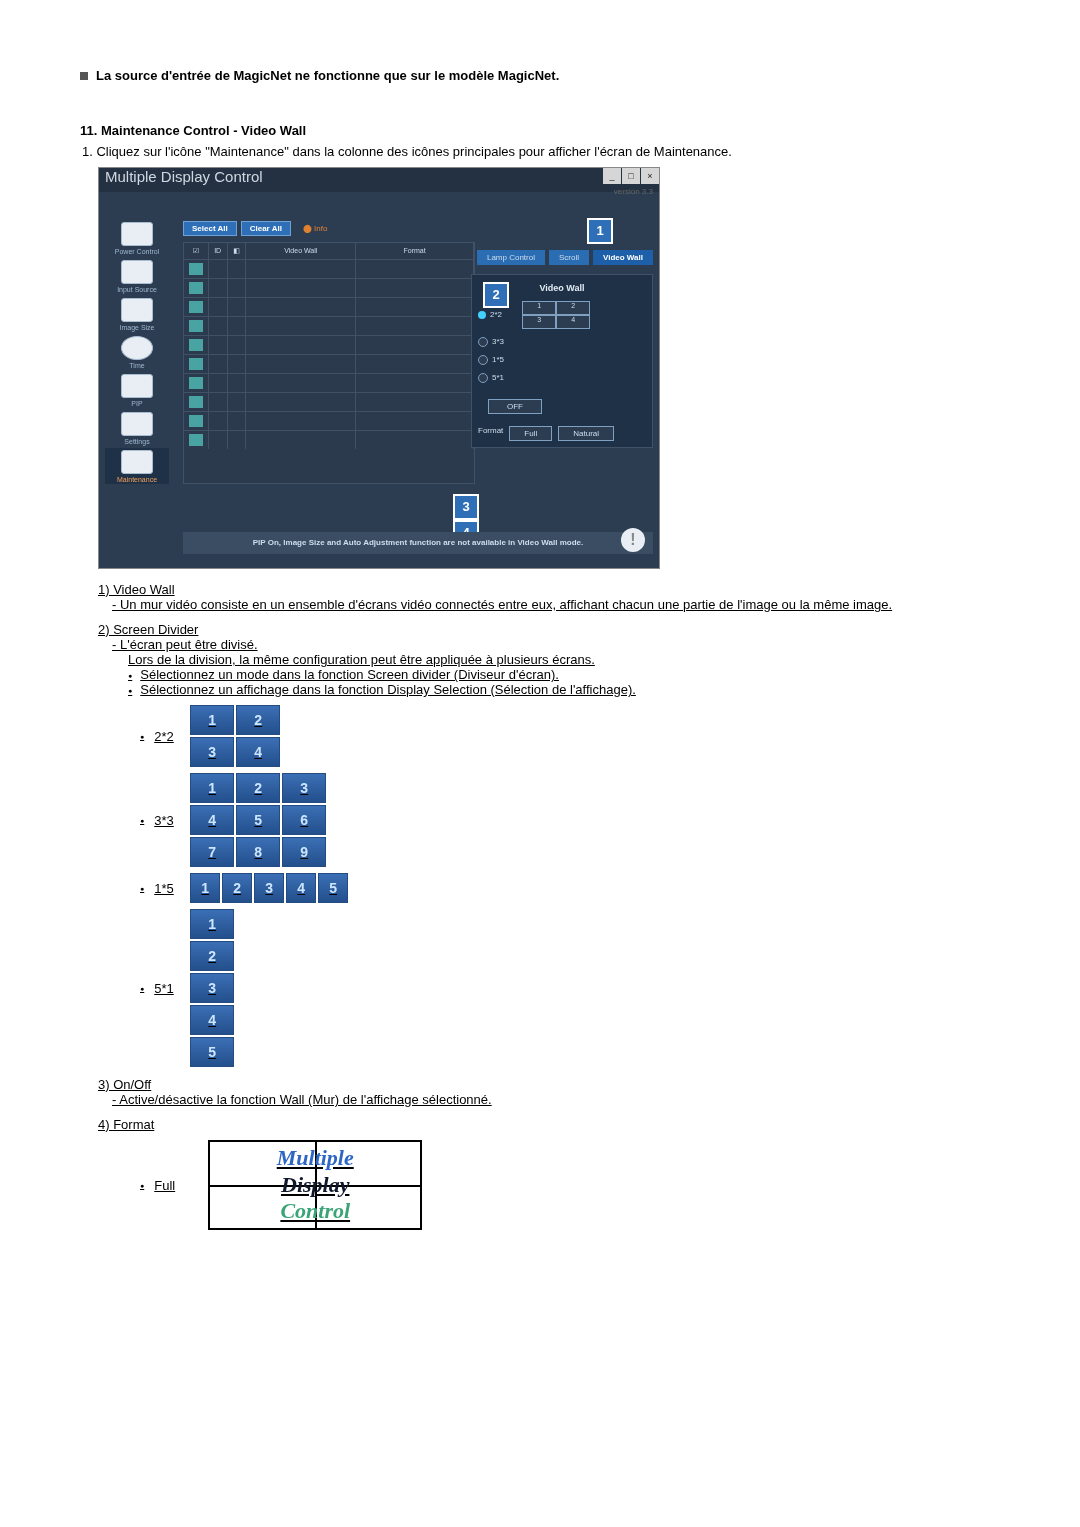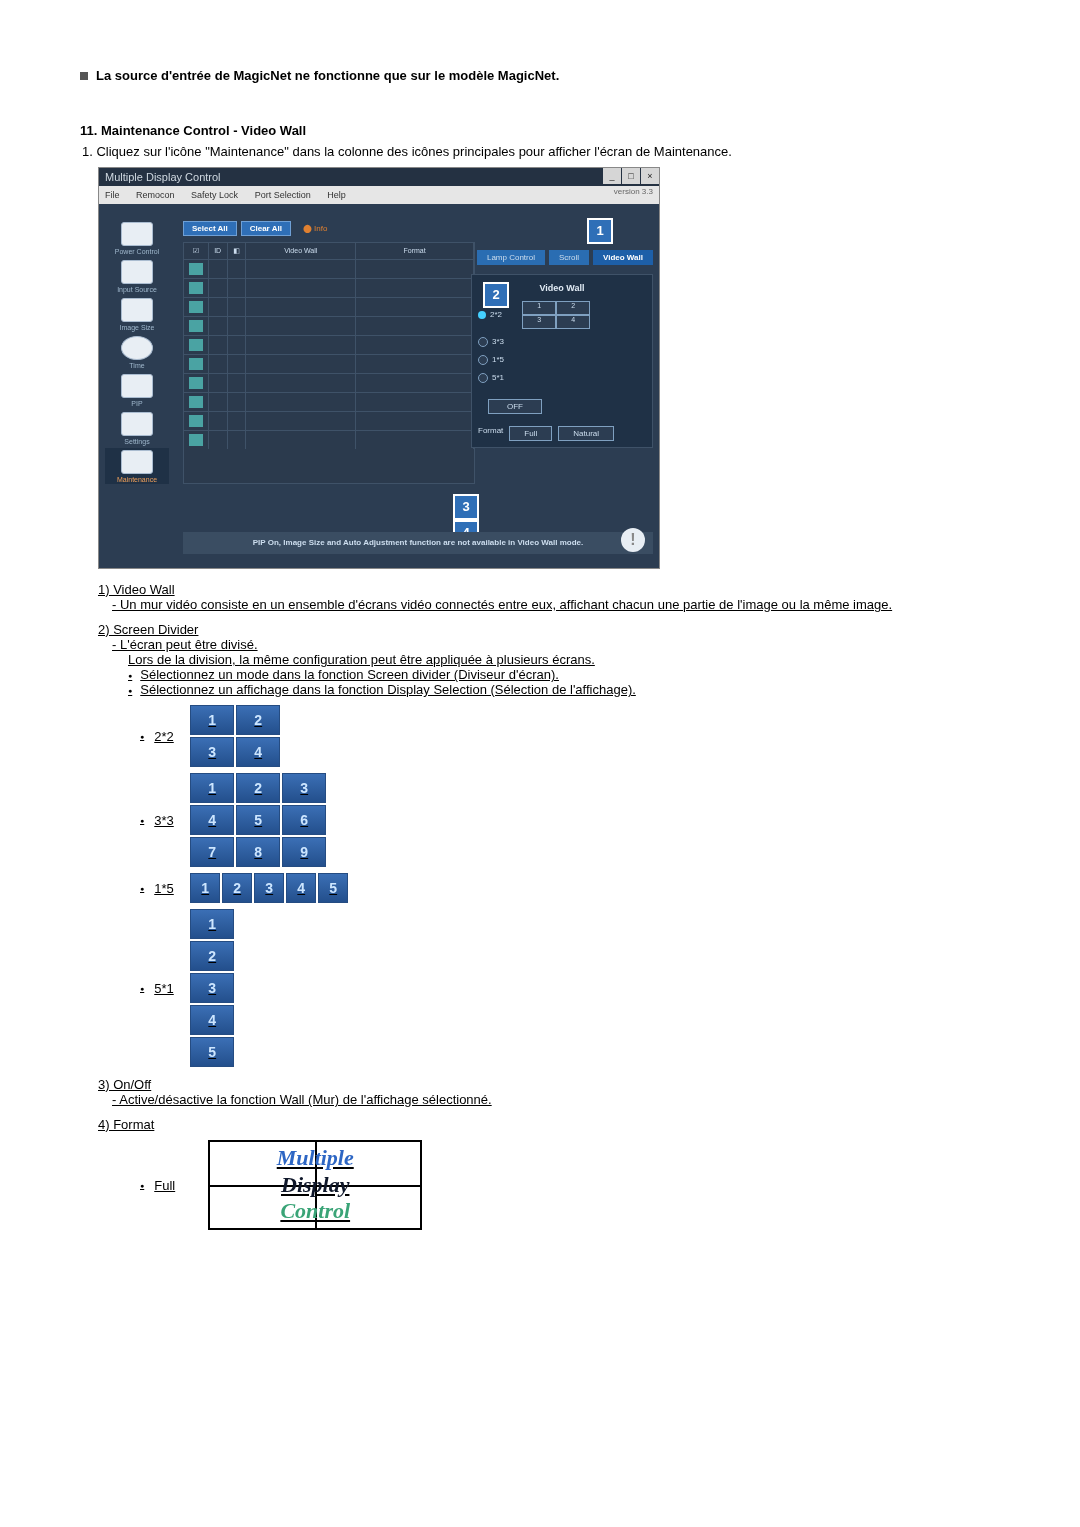--- a/index.html
+++ b/index.html
@@ -3,21 +3,21 @@
 <meta charset="utf-8">
 <style>
 body { background: #fff; margin: 0; padding: 0; font-family: Verdana, Arial, sans-serif; font-size: 13px; color: #000; }
 .page { width: 920px; margin: 0 auto; padding: 68px 80px; }
 .bullet-note { display: flex; align-items: flex-start; gap: 8px; margin-bottom: 40px; }
 .bullet-note .sq { width: 8px; height: 8px; background: #555; margin-top:4px; flex:0 0 auto;}
 .bullet-note .txt { font-weight: bold; }
 .section-heading { font-weight: bold; margin-bottom: 6px; }
 .ol-item { margin-left: 0; padding-left: 18px; text-indent: -16px; margin-bottom:4px;}
 .screenshot { width: 560px; height: 400px; background:#2c3d52; position: relative; margin-left:18px; margin-top:8px; margin-bottom:10px; border:1px solid #888;}
-.screenshot .titlebar { position:absolute; top:0; left:0; right:0; height:24px; background:#243142; font-size:11px; color:#cfd8e0; padding-left:6px; line-height:18px;}
+.screenshot .titlebar { position:absolute; top:0; left:0; right:0; height:24px; background:#243142; font-size:15px; color:#cfd8e0; padding-left:6px; line-height:18px;}
 .screenshot .winbtns { position:absolute; top:0; right:0; height:18px; display:flex;}
 .screenshot .winbtns div{width:18px;height:16px;background:#d6d6d6;margin-left:1px;font-size:9px;text-align:center;line-height:16px;color:#222;}
 .screenshot .menubar { position:absolute; top:18px; left:0; right:0; height:18px; background:#e6e6e6; font-size:9px; color:#333; padding-left:6px; line-height:18px;}
 .screenshot .menubar span{margin-right:14px;}
 .screenshot .version{position:absolute;top:19px;right:6px;font-size:8px;color:#666;}
 .screenshot .body{position:absolute;top:36px;left:0;right:0;bottom:0;background:#2c3d52;}
 .screenshot .sidebar{position:absolute;top:16px;left:6px;width:70px;}
 .screenshot .side-item{width:64px;height:36px;margin-bottom:2px;display:flex;flex-direction:column;align-items:center;justify-content:center;}
 .screenshot .side-icon{width:30px;height:22px;background:#e8eef4;border-radius:3px;border:1px solid #aabcd0;}
 .screenshot .side-label{font-size:7px;color:#9fb7cc;margin-top:2px;text-align:center;}
@@ -91,27 +91,20 @@
 <div class="section-heading">11. Maintenance Control - Video Wall</div>
 <div class="ol-item">1. Cliquez sur l'icône "Maintenance" dans la colonne des icônes principales pour afficher l'écran de Maintenance.</div>
 
 <div class="screenshot">
   <div class="titlebar">Multiple Display Control</div>
   <div class="winbtns">
     <div>_</div>
     <div>□</div>
     <div>×</div>
   </div>
-  <div class="menubar">
-    <span>File</span>
-    <span>Remocon</span>
-    <span>Safety Lock</span>
-    <span>Port Selection</span>
-    <span>Help</span>
-  </div>
   <div class="version">version 3.3</div>
   <div class="body">
     <div class="sidebar">
       <div class="side-item">
             <div class="side-icon"></div>
             <div class="side-label">Power Control</div>
           </div>
       <div class="side-item">
             <div class="side-icon"></div>
             <div class="side-label">Input Source</div>

